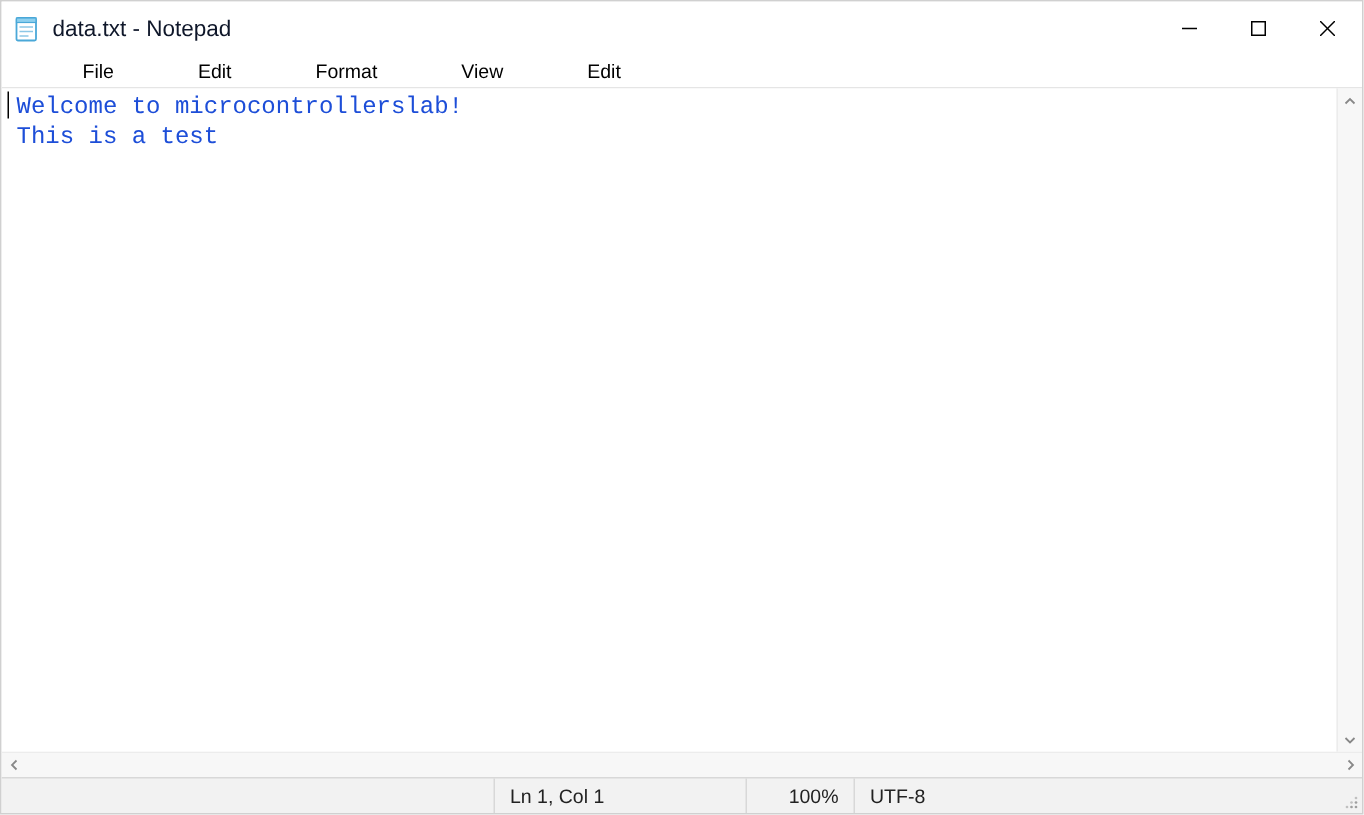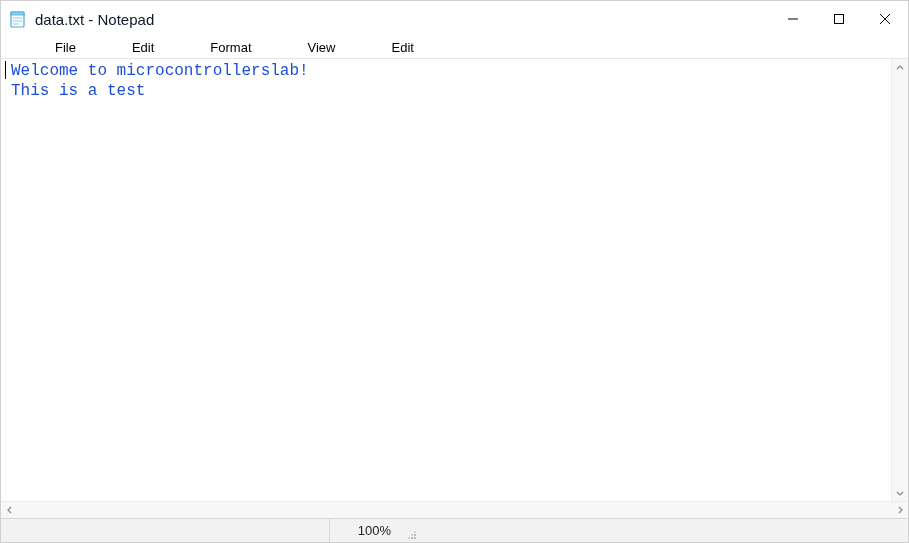--- a/index.html
+++ b/index.html
@@ -225,21 +225,23 @@
   <div class="h-scroll-track"></div>
   <div class="arrow">
     <svg width="8" height="8" viewBox="0 0 8 8">
         <polyline points="3,1 6,4 3,7" fill="none" stroke="#888" stroke-width="1.2"></polyline>
       </svg>
   </div>
 </div>
 
 <div class="statusbar">
   <div class="cell first"></div>
+  <div class="cell pos">Ln 1, Col 1</div>
   <div class="cell zoom">100%</div>
+  <div class="cell enc">UTF-8</div>
   <div class="grip">
     <svg width="12" height="12" viewBox="0 0 12 12">
       <circle cx="10" cy="10" r="0.9" fill="#9e9e9e"></circle>
       <circle cx="7" cy="10" r="0.9" fill="#9e9e9e"></circle>
       <circle cx="10" cy="7" r="0.9" fill="#9e9e9e"></circle>
       <circle cx="4" cy="10" r="0.9" fill="#c0c0c0"></circle>
       <circle cx="7" cy="7" r="0.9" fill="#c0c0c0"></circle>
       <circle cx="10" cy="4" r="0.9" fill="#c0c0c0"></circle>
     </svg>
   </div>

